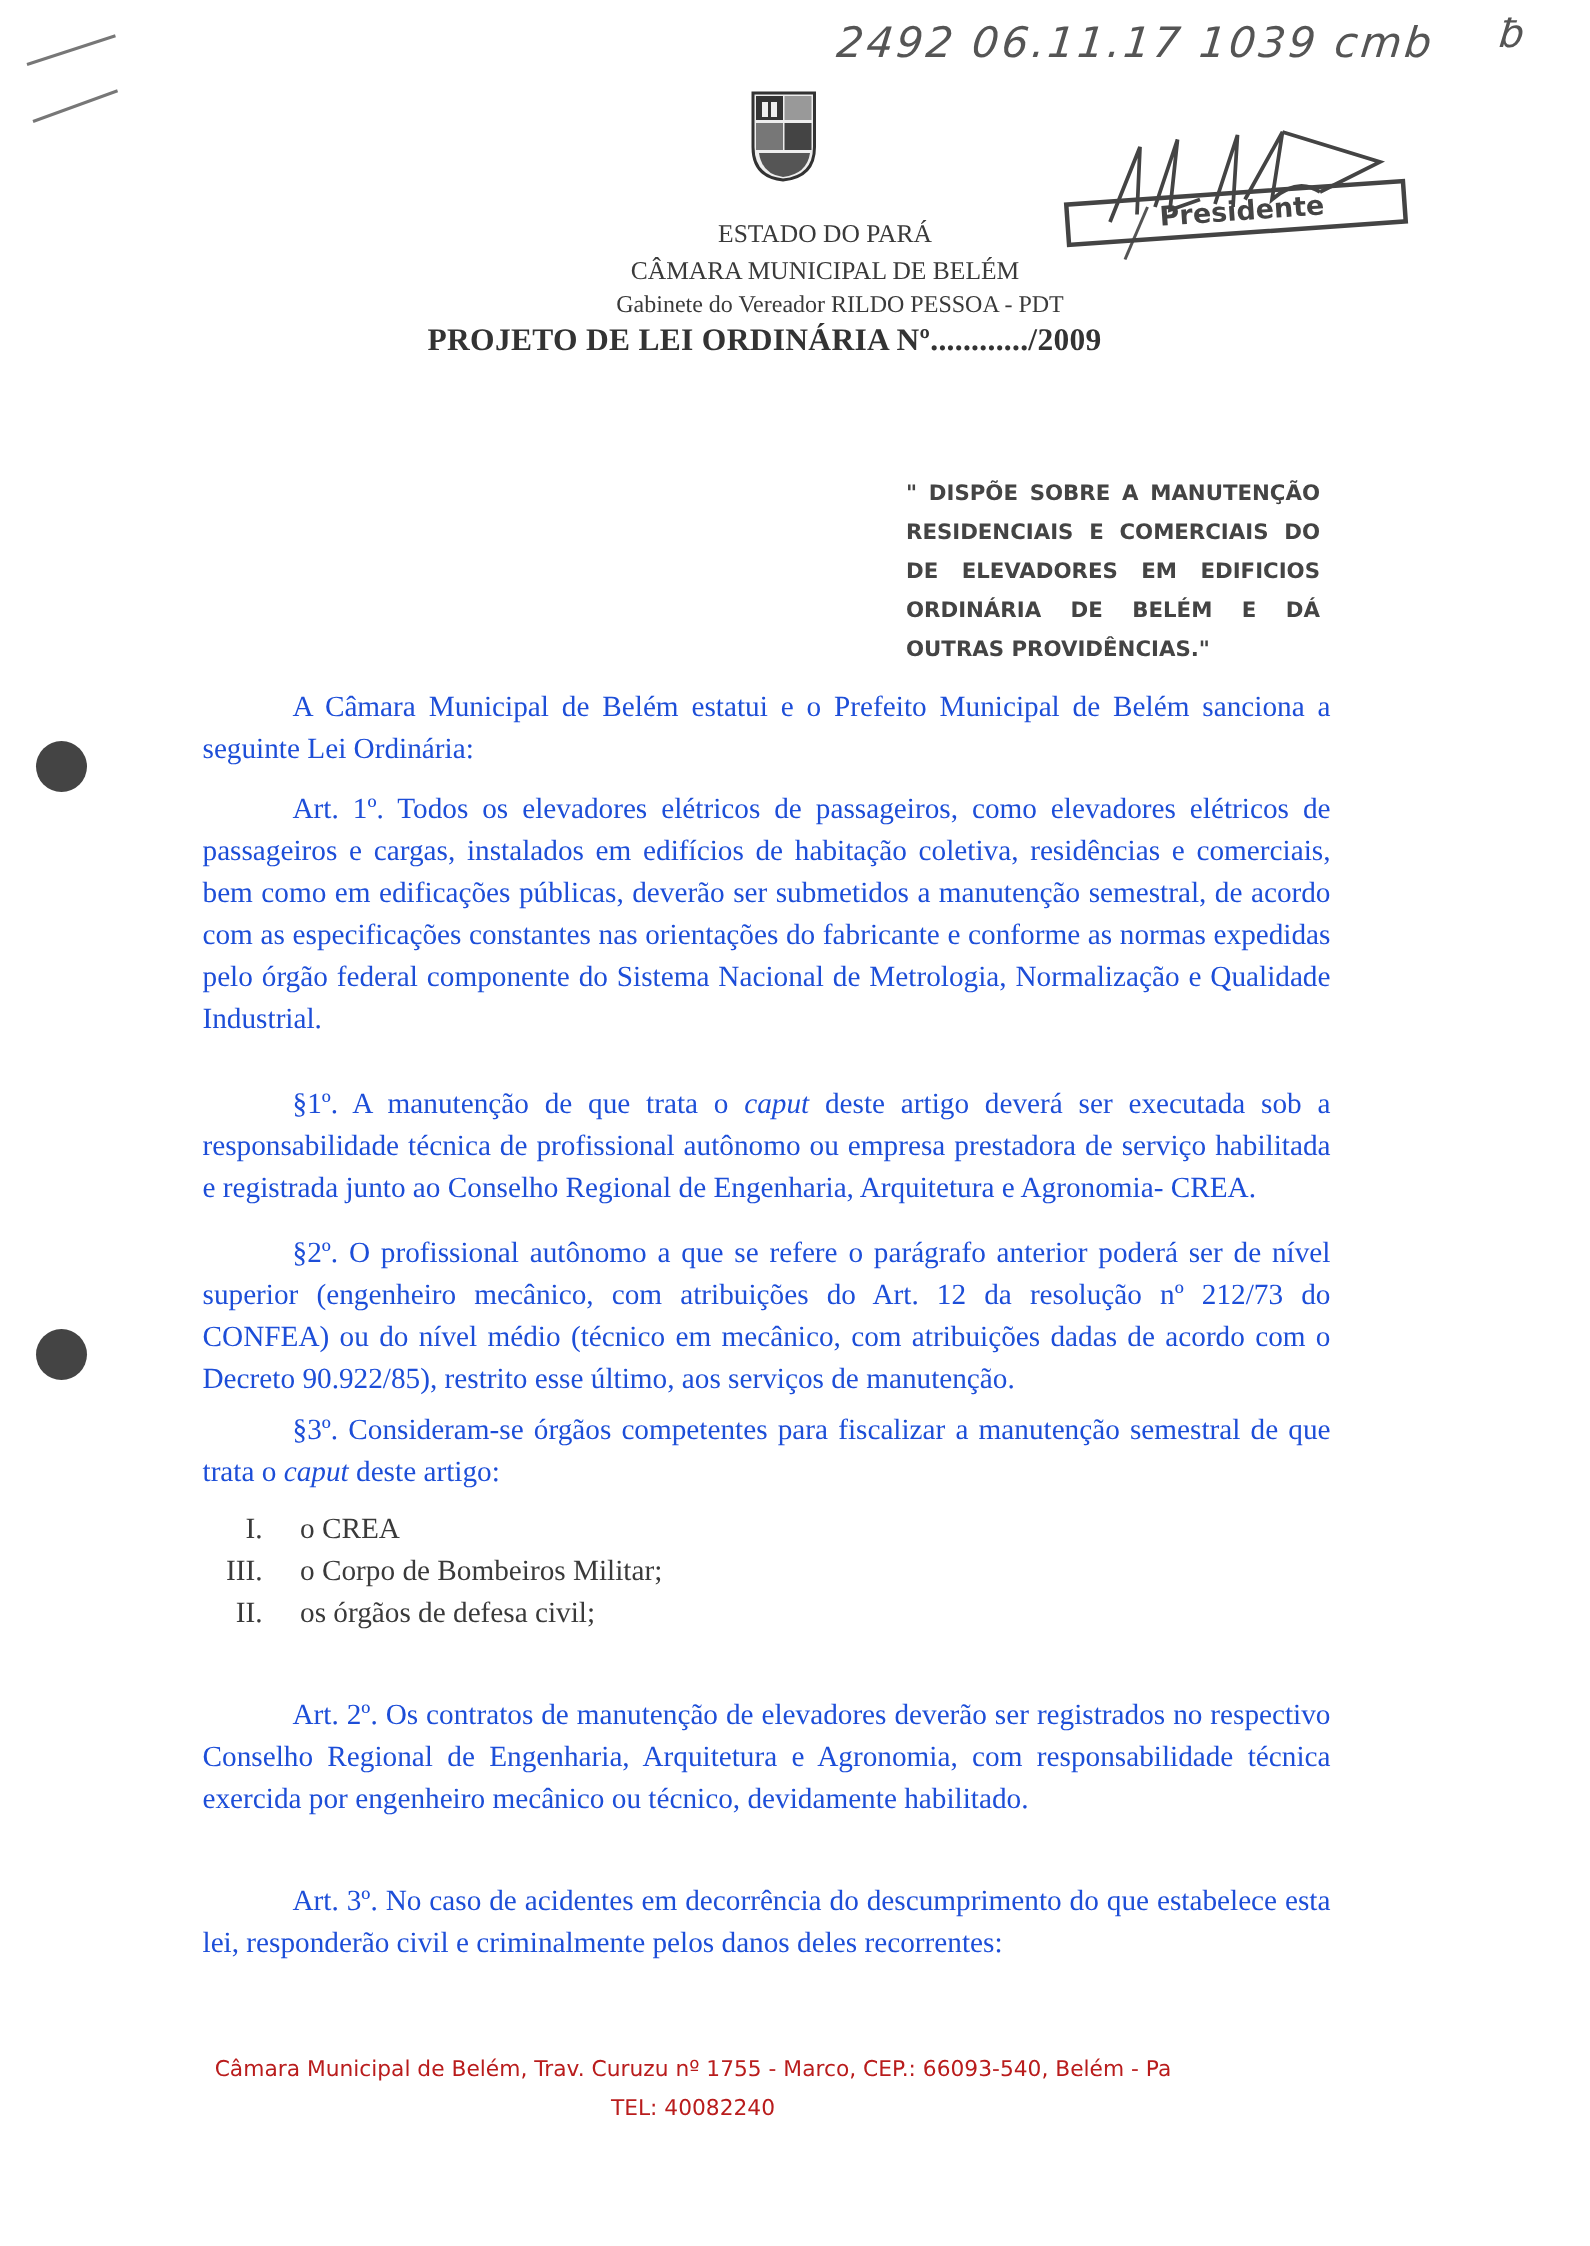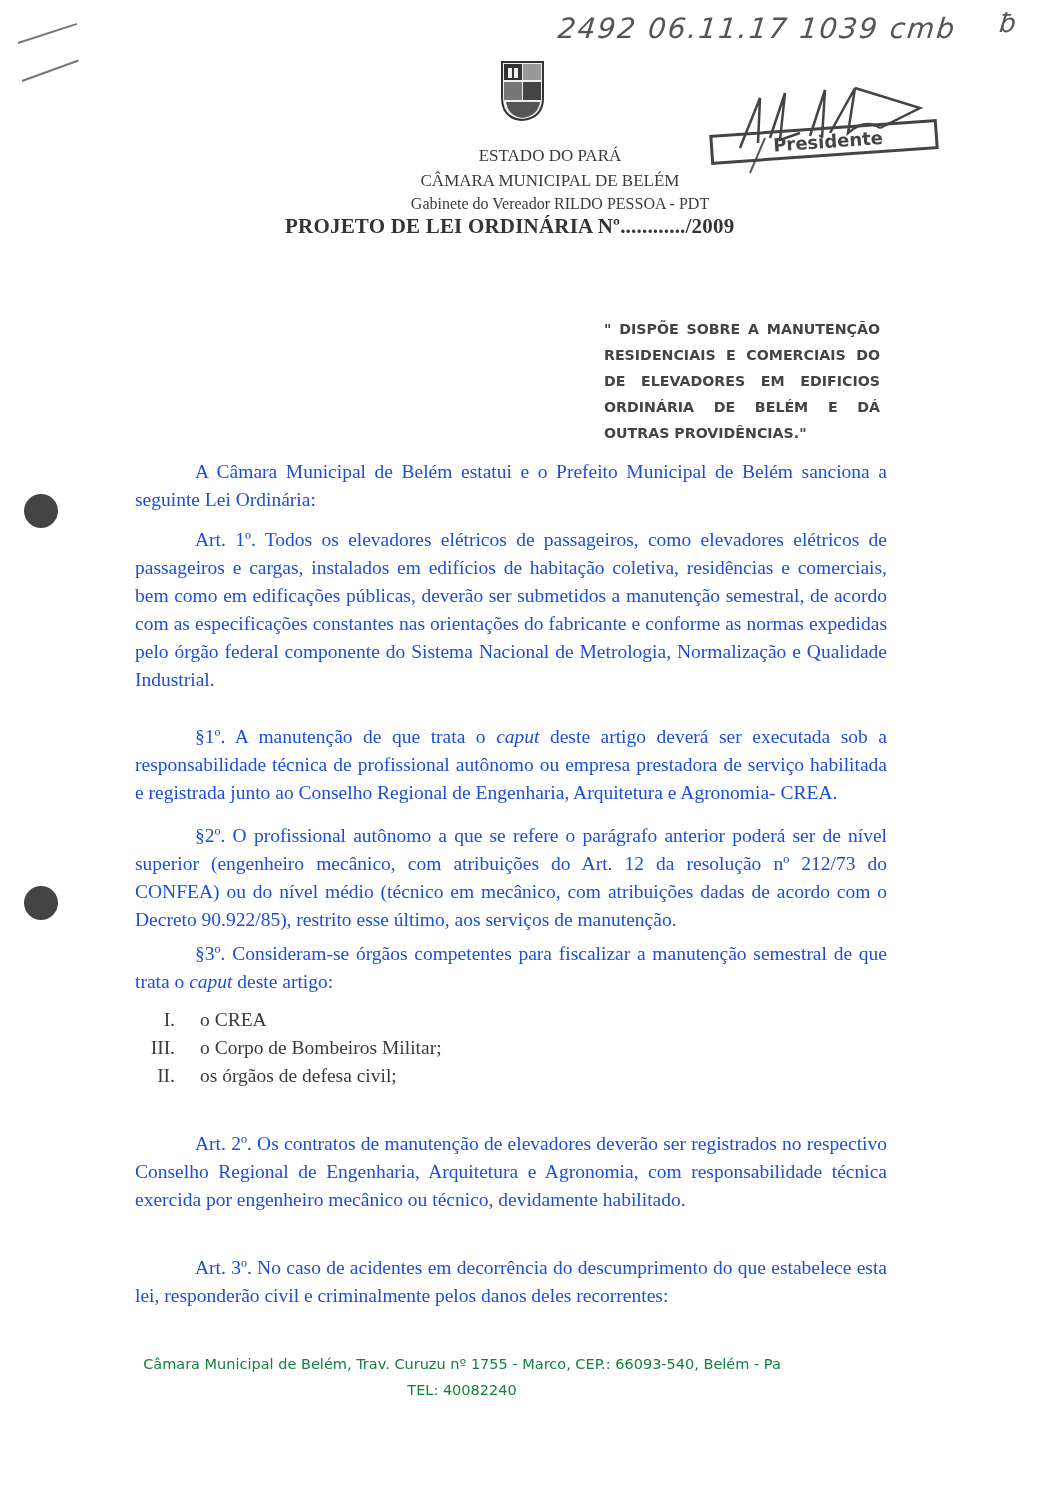--- a/index.html
+++ b/index.html
@@ -11,21 +11,21 @@
   .header-line { position:absolute; left:0; width:1060px; text-align:center; font-size:17px; }
   .title { position:absolute; left:285px; top:214px; font-size:21px; font-weight:bold; color:#333; letter-spacing:0.2px; }
   .ementa { position:absolute; left:604px; top:316px; width:276px; font-family:"DejaVu Sans", sans-serif; font-weight:bold; font-size:14.2px; line-height:26px; text-align:justify; color:#444; }
   .ementa span { display:block; text-align-last:justify; }
   .ementa span.last { text-align-last:left; }
   .para { position:absolute; left:135px; width:752px; font-size:19.5px; line-height:28px; text-align:justify; color:#1d4ed8; }
   .para .ind { display:inline-block; width:60px; }
   .list { position:absolute; left:135px; font-size:19.5px; line-height:28px; }
   .list .row { display:flex; }
   .list .num { width:40px; text-align:right; margin-right:25px; }
-  .footer { position:absolute; left:0; width:924px; text-align:center; font-family:"DejaVu Sans", sans-serif; font-size:14.5px; color:#15803d; }
+  .footer { position:absolute; left:0; width:924px; text-align:center; font-family:"DejaVu Sans", sans-serif; font-size:14.5px; color:#b91c1c;margin-top:16px; }
   .stamp { position:absolute; left:710px; top:127px; width:228px; height:30px; border:3px solid #444; transform:rotate(-4deg); font-family:"DejaVu Sans", sans-serif; font-weight:bold; font-size:18px; color:#444; text-align:right; padding-right:52px; box-sizing:border-box; line-height:24px; }
 </style>
 </head>
 <body>
 
 <div class="scratch" style="left:18px;top:42px;width:62px;transform:rotate(-18deg);"></div>
 <div class="scratch" style="left:22px;top:80px;width:60px;transform:rotate(-20deg);"></div>
 <div class="punch" style="left:24px;top:494px;"></div>
 <div class="punch" style="left:24px;top:886px;"></div>
 

